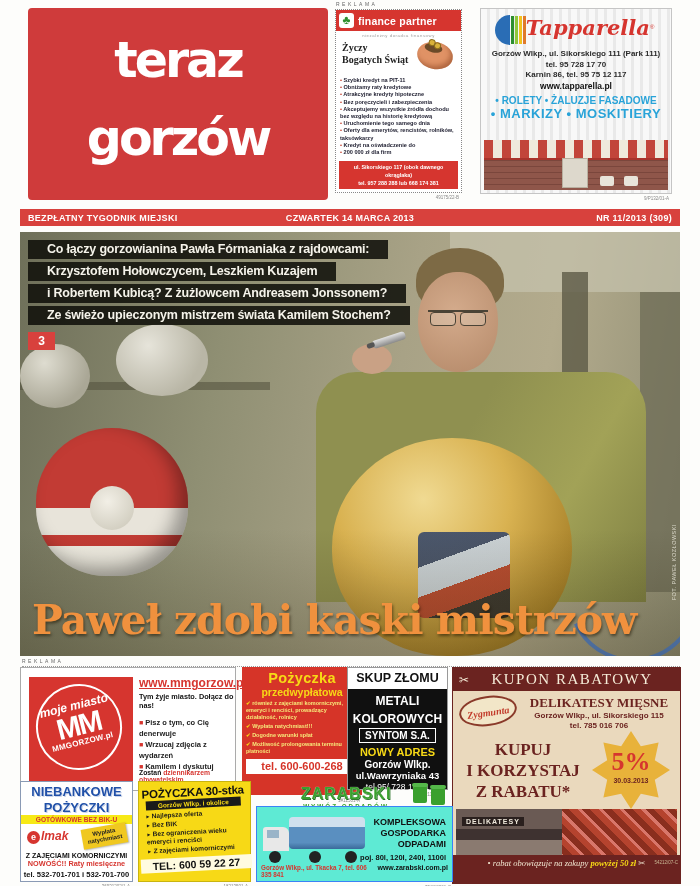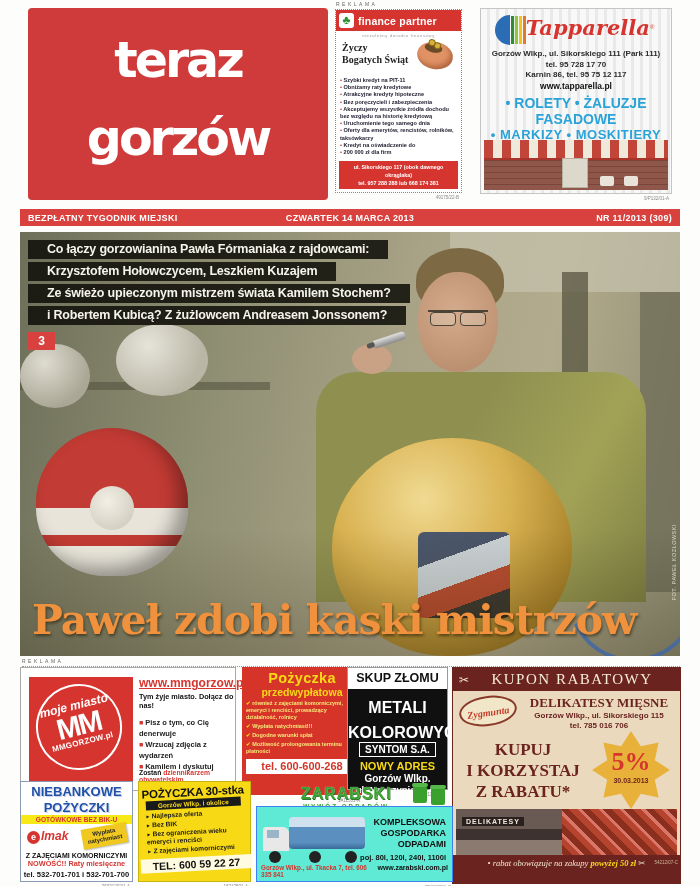--- a/index.html
+++ b/index.html
@@ -48,21 +48,21 @@
   .tap-icon{position:absolute;left:14px;top:6px;width:30px;height:30px}
   .tap-icon .half{position:absolute;left:0;top:0;width:15px;height:30px;border-radius:15px 0 0 15px;background:#2a6db5}
   .tap-icon .s1,.tap-icon .s2,.tap-icon .s3,.tap-icon .s4{position:absolute;top:1px;width:3px;height:28px}
   .tap-icon .s1{left:16px;background:#2e8f2e}.tap-icon .s2{left:20px;background:#8fc63a}
   .tap-icon .s3{left:24px;background:#f2c21e}.tap-icon .s4{left:28px;background:#e07a2a}
   .tap-name{font-family:"DejaVu Serif",serif;font-style:italic;font-weight:bold;font-size:21px;
        color:#d6352f;margin-left:28px}
   .tap-reg{font-size:6px;color:#d6352f;vertical-align:super}
   .tap-addr{font-size:8px;font-weight:bold;color:#2c2c2c;line-height:10.5px}
   .tap-web{font-size:8.5px;font-weight:bold;color:#111;line-height:11px}
-  .tap-p1{font-size:14px;font-weight:bold;color:#29a3d8;margin-top:3px}
+  .tap-p1{font-size:10px;font-weight:bold;color:#29a3d8;margin-top:3px}
   .tap-p2{font-size:13px;font-weight:bold;color:#29a3d8;letter-spacing:.5px}
   .tap-photo{position:absolute;left:3px;right:3px;bottom:3px;height:50px;overflow:hidden;
        background:repeating-linear-gradient(0deg,#8f564a 0 5px,#7a463c 5px 6px)}
   .awning{position:absolute;left:0;right:0;top:0;height:20px;
        background:repeating-linear-gradient(90deg,#c2453a 0 9px,#efe9dc 9px 18px);
        border-bottom:2px solid #a8342c}
   .door{position:absolute;left:78px;top:18px;width:26px;height:30px;background:#ddd8cc;border:1px solid #b8b0a0}
   .chair1,.chair2{position:absolute;bottom:4px;width:14px;height:10px;background:#e8e4da;border-radius:2px}
   .chair1{left:116px}.chair2{left:140px}
 
@@ -141,21 +141,21 @@
   .pp-t1{color:#f7d916;font-weight:bold;font-size:14.5px;text-align:center;letter-spacing:.3px}
   .pp-t2{color:#f7d916;font-weight:bold;font-size:10.5px;text-align:center;margin-bottom:2px}
   .pp-i{font-size:5.5px;line-height:7px;font-weight:bold;color:#f7e87a;margin-top:2px}
   .pp-i:before{content:"✔ ";color:#f7d916}
   .pp-tel{background:#fff;color:#d63428;font-weight:bold;font-size:11px;text-align:center;
      height:15px;line-height:15px;margin-top:4px}
 
   
   .sk{left:347px;top:667px;width:101px;height:123px;border:1px solid #999;background:#101010;text-align:center}
   .sk-top{background:#fff;color:#111;font-weight:bold;font-size:12.5px;line-height:21px;height:21px}
-  .sk-m1{color:#fff;font-weight:bold;font-size:16px;line-height:12px;margin-top:13px}
+  .sk-m1{color:#fff;font-weight:bold;font-size:12px;line-height:12px;margin-top:6px}
   .sk-syntom{display:inline-block;border:1.5px solid #fff;color:#fff;font-weight:bold;font-size:10px;
      padding:1px 5px;margin-top:3px}
   .sk-nowy{color:#f7d916;font-weight:bold;font-size:11px;margin-top:3px}
   .sk-city{color:#fff;font-weight:bold;font-size:10px;margin-top:1px}
   .sk-street{color:#fff;font-weight:bold;font-size:9.5px}
   .sk-tel{color:#fff;font-size:8.5px;margin-top:1px}
 
   
   .ku{left:452px;top:667px;width:229px;height:217px;background:#ead9bd;border:1px solid #6b2320}
   .ku-head{height:23px;background:#6b2320;color:#f5ecd8;display:flex;align-items:center}
@@ -330,22 +330,22 @@
     <div class="abs armhand"></div>
     <div class="abs airbrush"></div>
     <div class="abs ghelm"></div>
     <div class="abs gsticker"></div>
     <div class="abs hose"></div>
     <div class="abs darken"></div>
 
     <div class="abs teaser">
       <div class="tline">Co łączy gorzowianina Pawła Fórmaniaka z rajdowcami:</div>
       <div class="tline">Krzysztofem Hołowczycem, Leszkiem Kuzajem</div>
+      <div class="tline">i Robertem Kubicą? Z żużlowcem Andreasem Jonssonem?</div>
       <div class="tline">Ze świeżo upieczonym mistrzem świata Kamilem Stochem?</div>
-      <div class="tline">i Robertem Kubicą? Z żużlowcem Andreasem Jonssonem?</div>
     </div>
     <div class="abs badge3">3</div>
     <div class="abs headline">Paweł zdobi kaski mistrzów</div>
     <div class="abs credit">FOT. PAWEŁ KOZŁOWSKI</div>
   </div>
 
   <div class="abs reklama-label bottom-reklama">REKLAMA</div>
 
   <div class="abs mm">
     <div class="mm-logo">

